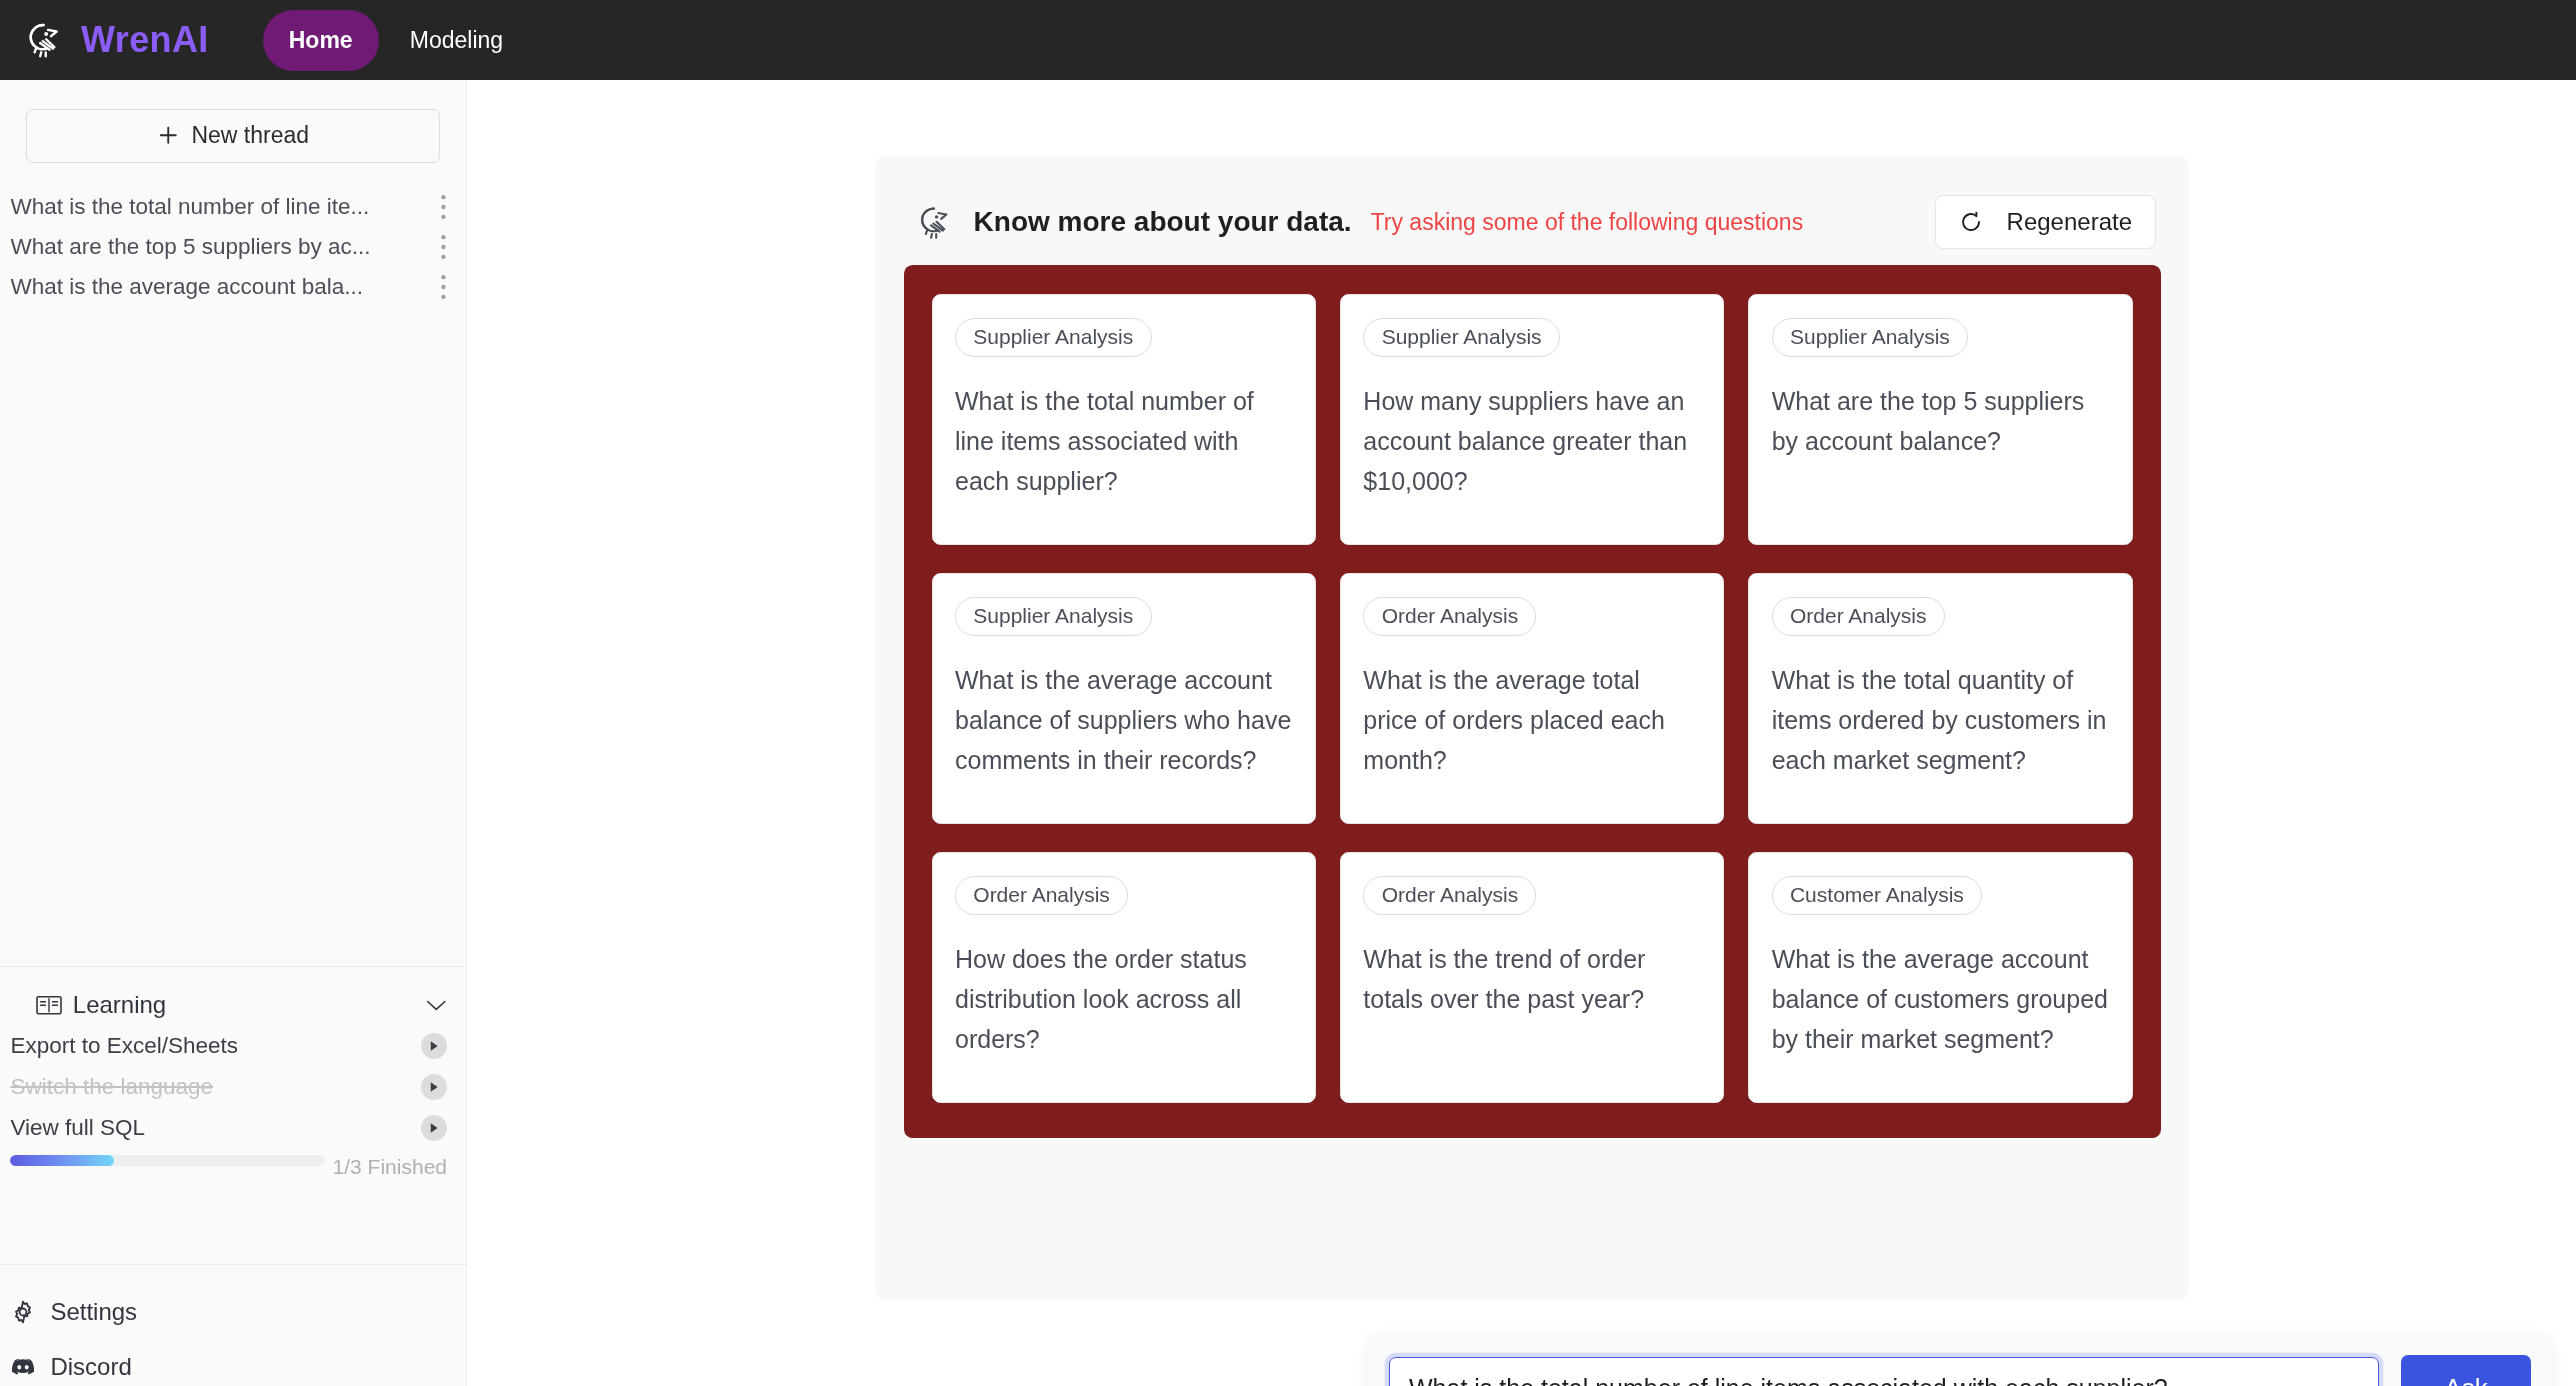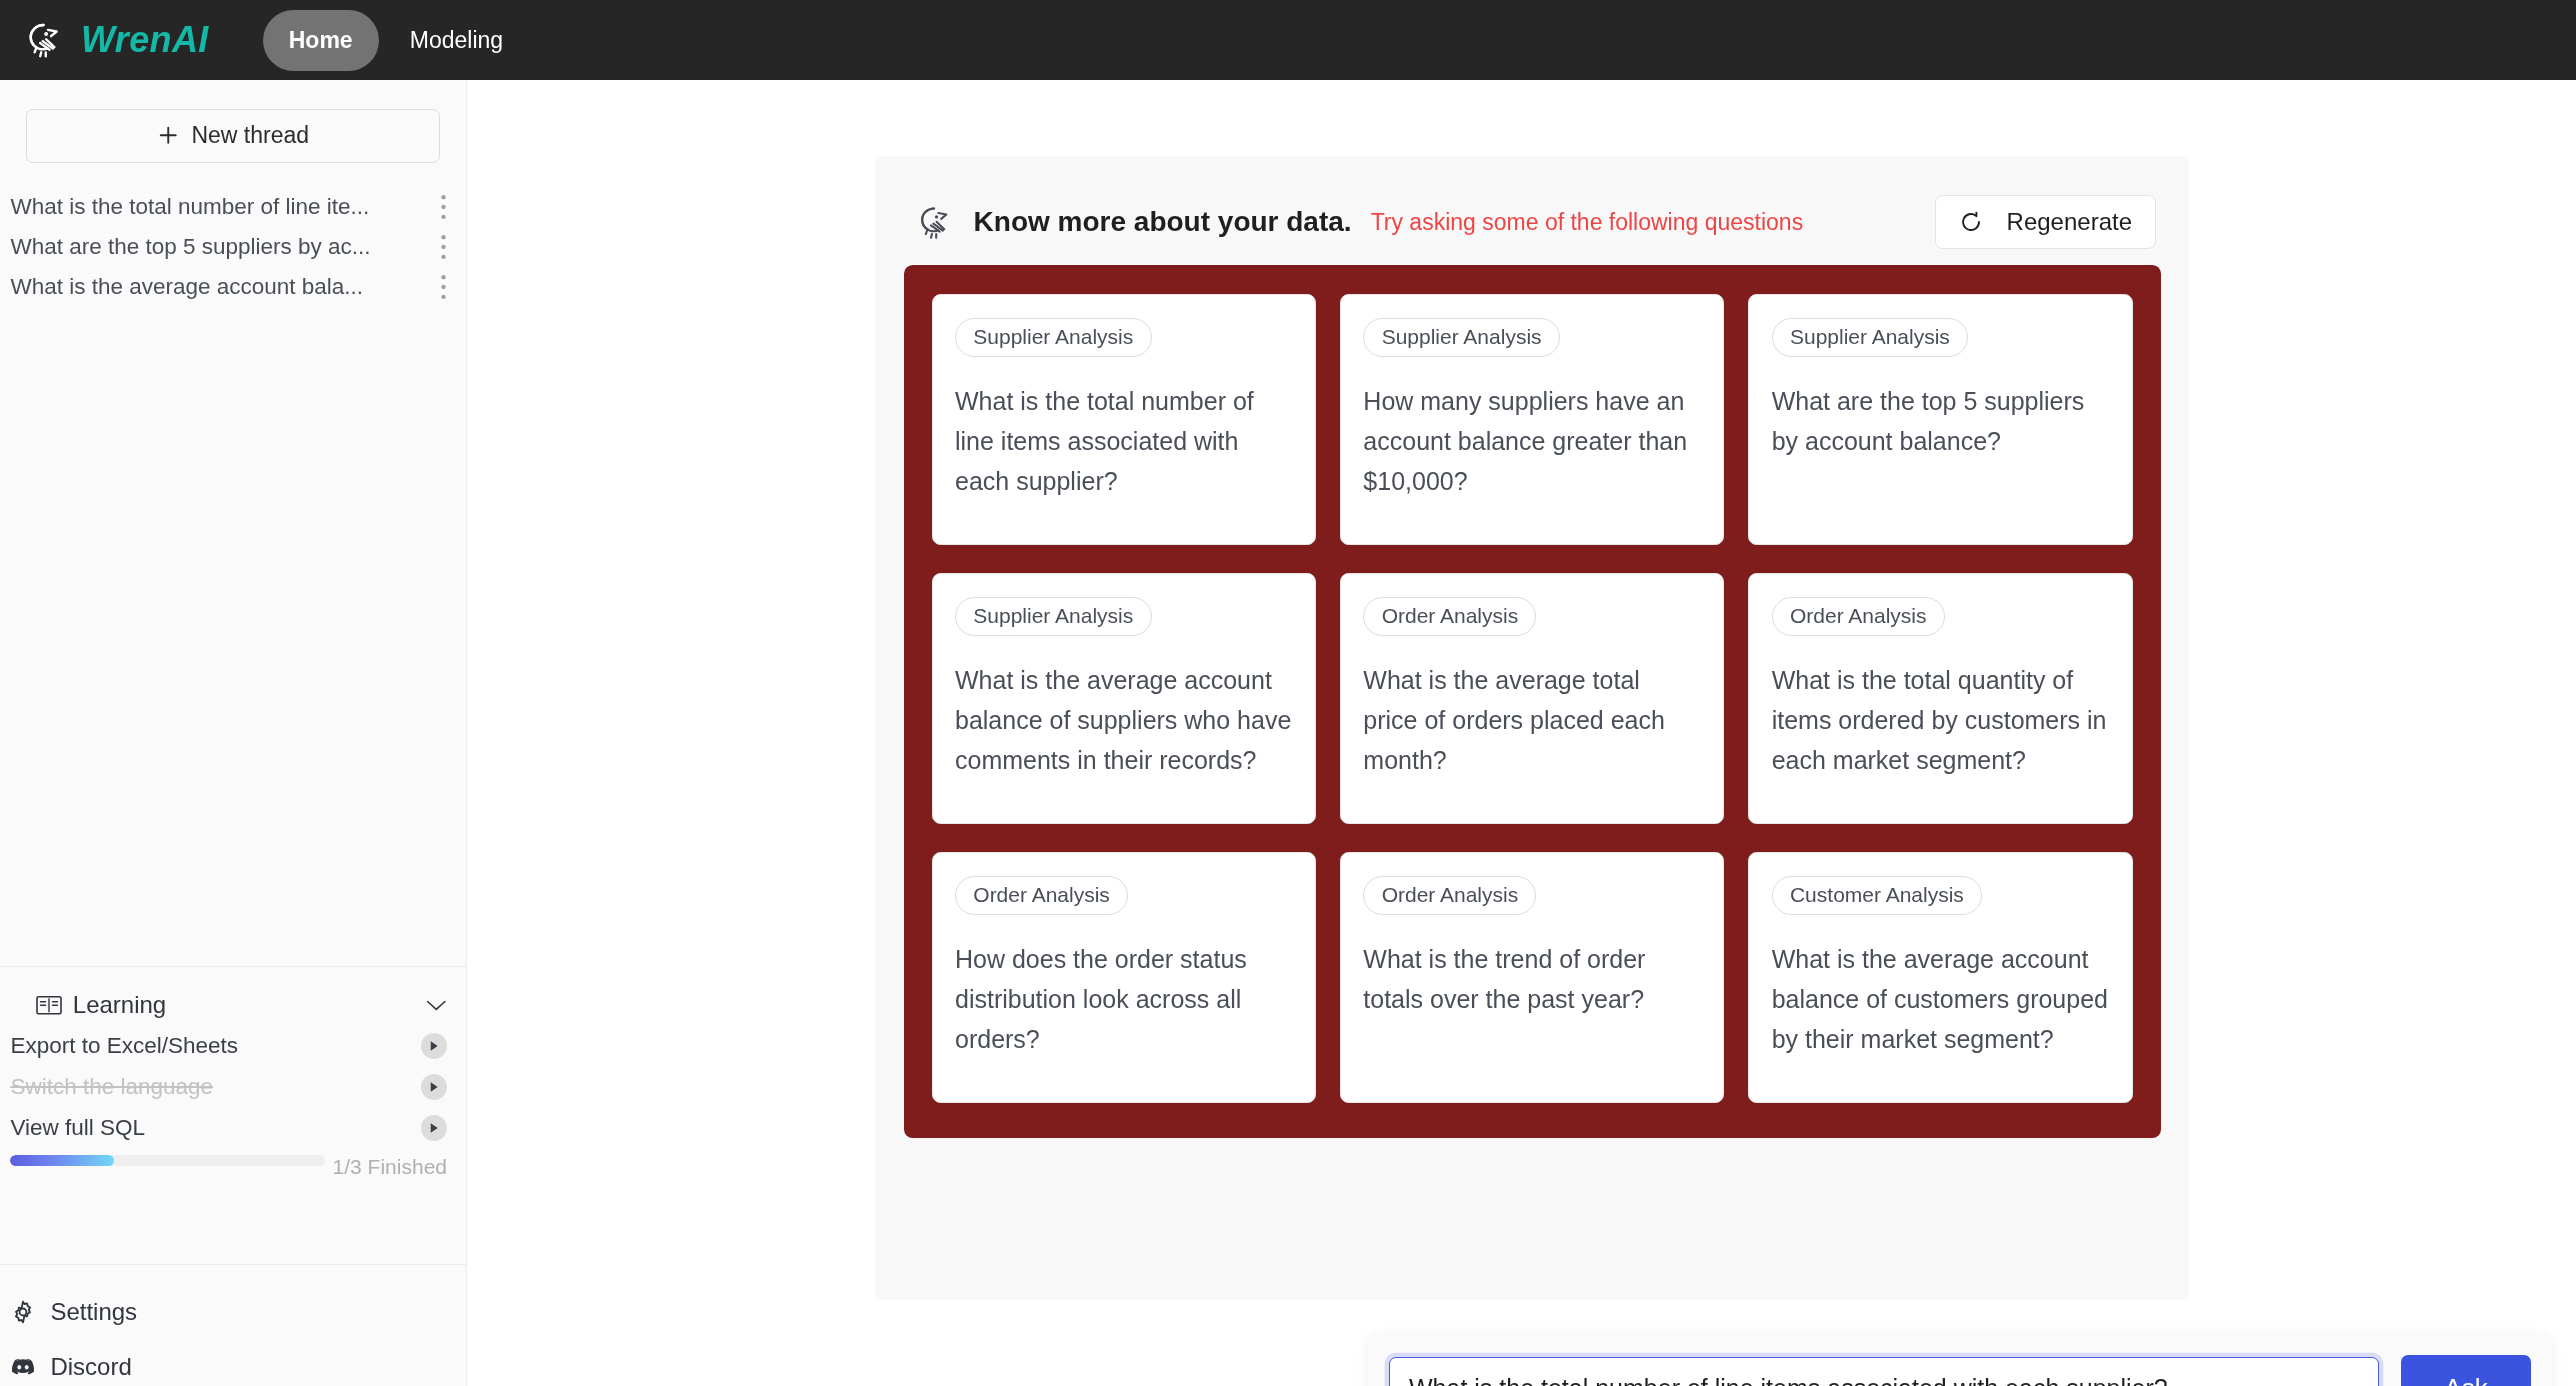--- a/index.html
+++ b/index.html
@@ -14,27 +14,27 @@
   .topnav {
     position: absolute; top: 0; left: 0;
     width: 2576px; height: 80px;
     background: #262626;
     display: flex; align-items: center;
     padding-left: 21px;
   }
   .brand { display: flex; align-items: center; gap: 12px; }
   .brand-logo { width: 48px; height: 48px; display: block; }
   .brand-name {
-    color: #14b8a6; font-size: 36px; font-weight: 700;
-    letter-spacing: 0.4px; white-space: nowrap; font-style: italic;
+    color: #8b5cf6; font-size: 36px; font-weight: 700;
+    letter-spacing: 0.4px; white-space: nowrap;
   }
   .nav-links { display: flex; align-items: center; margin-left: 54px; gap: 8.6px; }
   .nav-pill {
     color: #ffffff; font-size: 23px; font-weight: 700;
-    background: #737373; border-radius: 864px;
+    background: #701a75; border-radius: 864px;
     padding: 17px 26px; white-space: nowrap; cursor: pointer;
   }
   .nav-link {
     color: #ffffff; font-size: 23px; font-weight: 400;
     padding: 9.5px 22.5px; white-space: nowrap; cursor: pointer;
   }
 
   
   .sidebar {
     position: absolute; top: 80px; left: 0;

